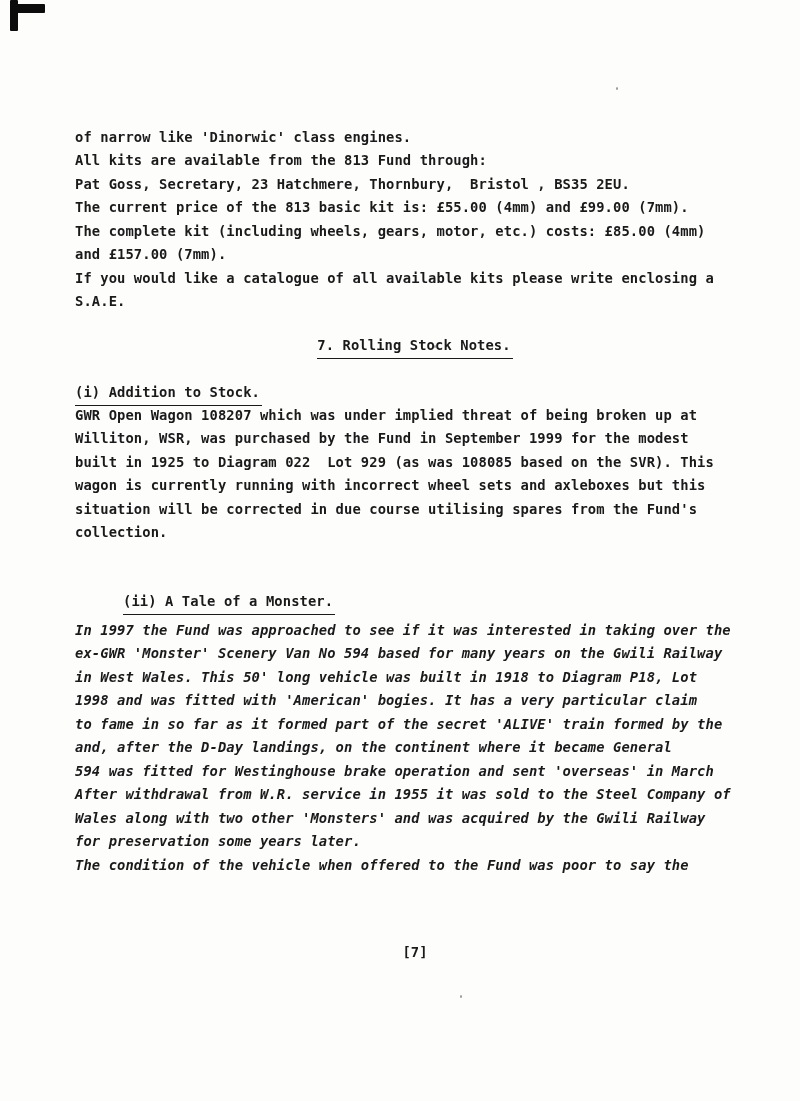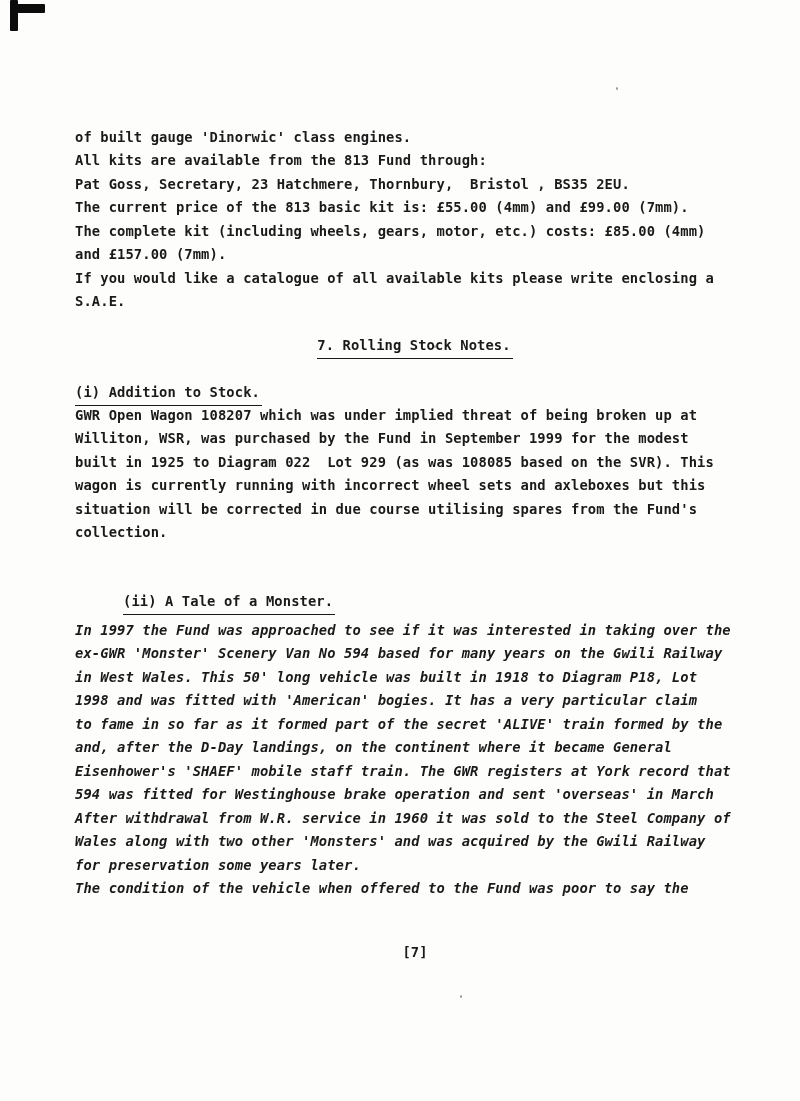--- a/index.html
+++ b/index.html
@@ -50,21 +50,21 @@
 
 <div class="page">
 
   <div class="artifact mark-v"></div>
   <div class="artifact mark-h"></div>
   <div class="speck speck-1"></div>
   <div class="speck speck-2"></div>
   <div class="speck speck-3"></div>
 
   <div class="block" style="top:126px;">
-    <div class="line">of built gauge 'Dinorwic' class engines.</div>
+    <div class="line">of narrow like 'Dinorwic' class engines.</div>
     <div class="line">All kits are available from the 813 Fund through:</div>
     <div class="line">Pat Goss, Secretary, 23 Hatchmere, Thornbury,  Bristol , BS35 2EU.</div>
     <div class="line">The current price of the 813 basic kit is: £55.00 (4mm) and £99.00 (7mm).</div>
     <div class="line">The complete kit (including wheels, gears, motor, etc.) costs: £85.00 (4mm)</div>
     <div class="line">and £157.00 (7mm).</div>
     <div class="line">If you would like a catalogue of all available kits please write enclosing a</div>
     <div class="line">S.A.E.</div>
   </div>
 
   <div class="centered" style="top:334px;">
@@ -86,23 +86,22 @@
   <div class="block" style="top:590px;margin-left:48px;">
     <span class="line underlined">(ii) A Tale of a Monster.</span>
   </div>
   <div class="block" style="top:619px;font-style:italic;">
     <div class="line">In 1997 the Fund was approached to see if it was interested in taking over the</div>
     <div class="line">ex-GWR 'Monster' Scenery Van No 594 based for many years on the Gwili Railway</div>
     <div class="line">in West Wales. This 50' long vehicle was built in 1918 to Diagram P18, Lot</div>
     <div class="line">1998 and was fitted with 'American' bogies. It has a very particular claim</div>
     <div class="line">to fame in so far as it formed part of the secret 'ALIVE' train formed by the</div>
     <div class="line">and, after the D-Day landings, on the continent where it became General</div>
-    <div class="line">Eisenhower's 'SHAEF' mobile staff train. The GWR registers at York record that</div>
     <div class="line">594 was fitted for Westinghouse brake operation and sent 'overseas' in March</div>
-    <div class="line">After withdrawal from W.R. service in 1960 it was sold to the Steel Company of</div>
+    <div class="line">After withdrawal from W.R. service in 1955 it was sold to the Steel Company of</div>
     <div class="line">Wales along with two other 'Monsters' and was acquired by the Gwili Railway</div>
     <div class="line">for preservation some years later.</div>
     <div class="line">The condition of the vehicle when offered to the Fund was poor to say the</div>
   </div>
 
   <div class="centered" style="top:941px;">
     <span class="line" style="display:inline-block;">[7]</span>
   </div>
 
 </div>

